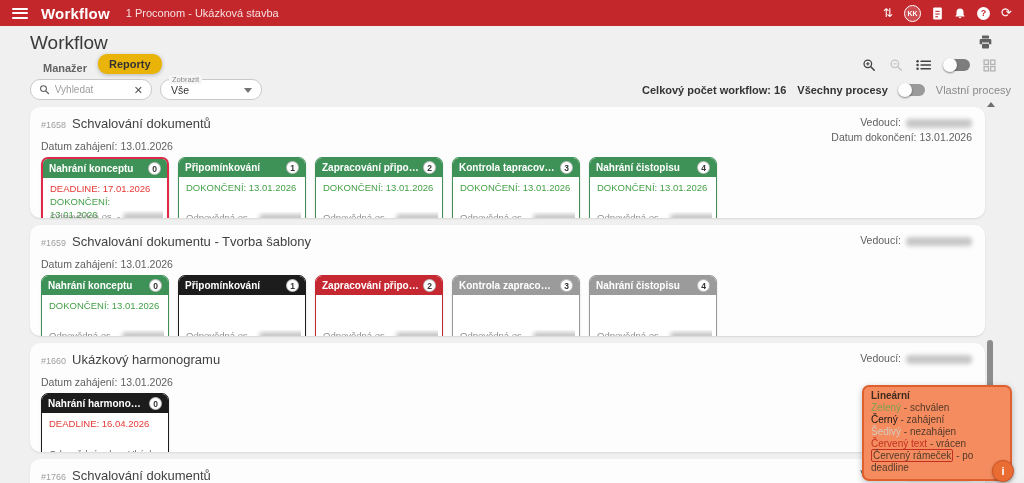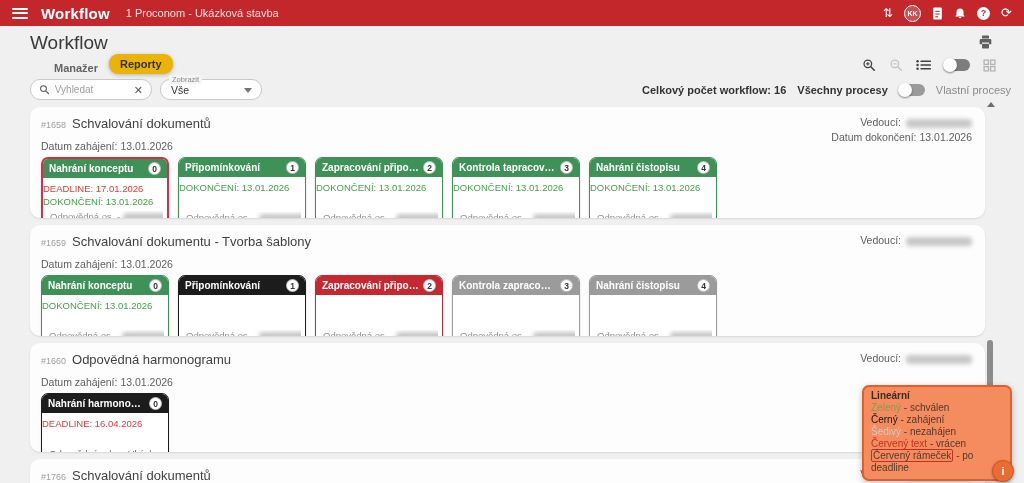--- a/index.html
+++ b/index.html
@@ -18,21 +18,21 @@
   .glyph { font-size:12px; line-height:12px; }
   .avatar { width:17px; height:17px; border-radius:50%; border:1.5px solid #fff; background:rgba(255,255,255,.18);
             display:flex; align-items:center; justify-content:center; font-size:7px; font-weight:700; }
   .help-circle { width:13px; height:13px; border-radius:50%; background:#fff; color:var(--topbar);
                  display:flex; align-items:center; justify-content:center; font-size:9px; font-weight:700; }
 
   
   .page-title { position:absolute; top:32px; left:30px; font-size:19px; font-weight:500; color:#3a3a3a; }
   .print-btn { position:absolute; top:35px; right:31px; cursor:pointer; }
 
-  .tabs { position:absolute; top:58px; left:43px; display:flex; align-items:center; }
+  .tabs { position:absolute; top:58px; left:32px; display:flex; align-items:center; }
   .tab { font-size:11px; font-weight:700; color:#636363; padding:4px 11px; cursor:pointer; }
   .tab.active { background:#eab308; border-radius:9px; color:#333; box-shadow:0 1px 4px rgba(0,0,0,.25); position:relative; top:-4px; }
 
   .tools { position:absolute; top:58px; right:28px; display:flex; align-items:center; gap:13px; }
   .tools .tool { cursor:pointer; display:flex; align-items:center; }
 
   .switch { position:relative; width:26px; height:12px; border-radius:7px; background:#9a9a9a; cursor:pointer; }
   .switch.dark { background:#7d7d7d; }
   .switch .knob { position:absolute; top:-1px; left:-1px; width:14px; height:14px; border-radius:50%;
                   background:#fdfdfd; box-shadow:0 1px 2px rgba(0,0,0,.45); }
@@ -73,21 +73,21 @@
   .scheme-black  { border-color:#1c1c1c; }       .scheme-black  .stage-head { background:#1c1c1c; }
   .scheme-red    { border-color:var(--red); }    .scheme-red    .stage-head { background:var(--red); }
   .scheme-gray   { border-color:#9b9b9b; }       .scheme-gray   .stage-head { background:#9b9b9b; }
   .edge-red { border-color:var(--deadline); border-width:2px; }
   .stage-head { height:19px; display:flex; align-items:center; justify-content:space-between;
                 padding:0 6px; color:#fff; font-size:10px; font-weight:700; white-space:nowrap; }
   .stage-name { overflow:hidden; text-overflow:ellipsis; }
   .stage-badge { flex:none; width:13px; height:13px; border-radius:50%; background:#fff; color:#333;
                  font-size:8.5px; font-weight:700; display:flex; align-items:center; justify-content:center;
                  border:1px solid rgba(0,0,0,.25); margin-left:4px; }
-  .stage-body { padding:4px 0; font-size:9.5px; line-height:13px; font-weight:400; }
+  .stage-body { padding:4px 7px; font-size:9.5px; line-height:13px; font-weight:400; }
   .line-red { color:var(--text_red); }
   .line-green { color:var(--text_green); }
   .stage-footer { position:absolute; bottom:5px; left:7px; right:4px; font-size:9.5px; color:#909090; white-space:nowrap; overflow:hidden; }
   .stage-footer.solid { color:#6e6e6e; }
   .stage-footer .blur-name { width:55px; height:8px; margin-left:3px; }
 
   
   .scrollbar { position:absolute; left:986px; top:102px; width:9px; height:376px; z-index:4; }
   .sb-up, .sb-down { position:absolute; left:1px; width:0; height:0; cursor:pointer;
                      border-left:4px solid transparent; border-right:4px solid transparent; }
@@ -329,21 +329,21 @@
           <div class="stage-head">
             <span class="stage-name">Nahrání čistopisu</span>
             <span class="stage-badge">4</span>
           </div>
           <div class="stage-body"></div>
           <div class="stage-footer"><span>Odpovědná os. -</span><span class="blur-name "></span></div>
         </div>
       </div>
     </section>
     <section class="wf-row" style="height: 109px;">
-      <div class="wf-headline"><span class="wf-id">#1660</span><span class="wf-title">Odpovědná harmonogramu</span></div>
+      <div class="wf-headline"><span class="wf-id">#1660</span><span class="wf-title">Ukázkový harmonogramu</span></div>
       <div class="wf-right">
         <div class="wf-lead"><span>Vedoucí:</span><span class="blur-name"></span></div>
       </div>
       <div class="wf-start">Datum zahájení: 13.01.2026</div>
       <div class="stages">
         <div class="stage-card scheme-black">
           <div class="stage-head">
             <span class="stage-name">Nahrání harmonogramu</span>
             <span class="stage-badge">0</span>
           </div>

